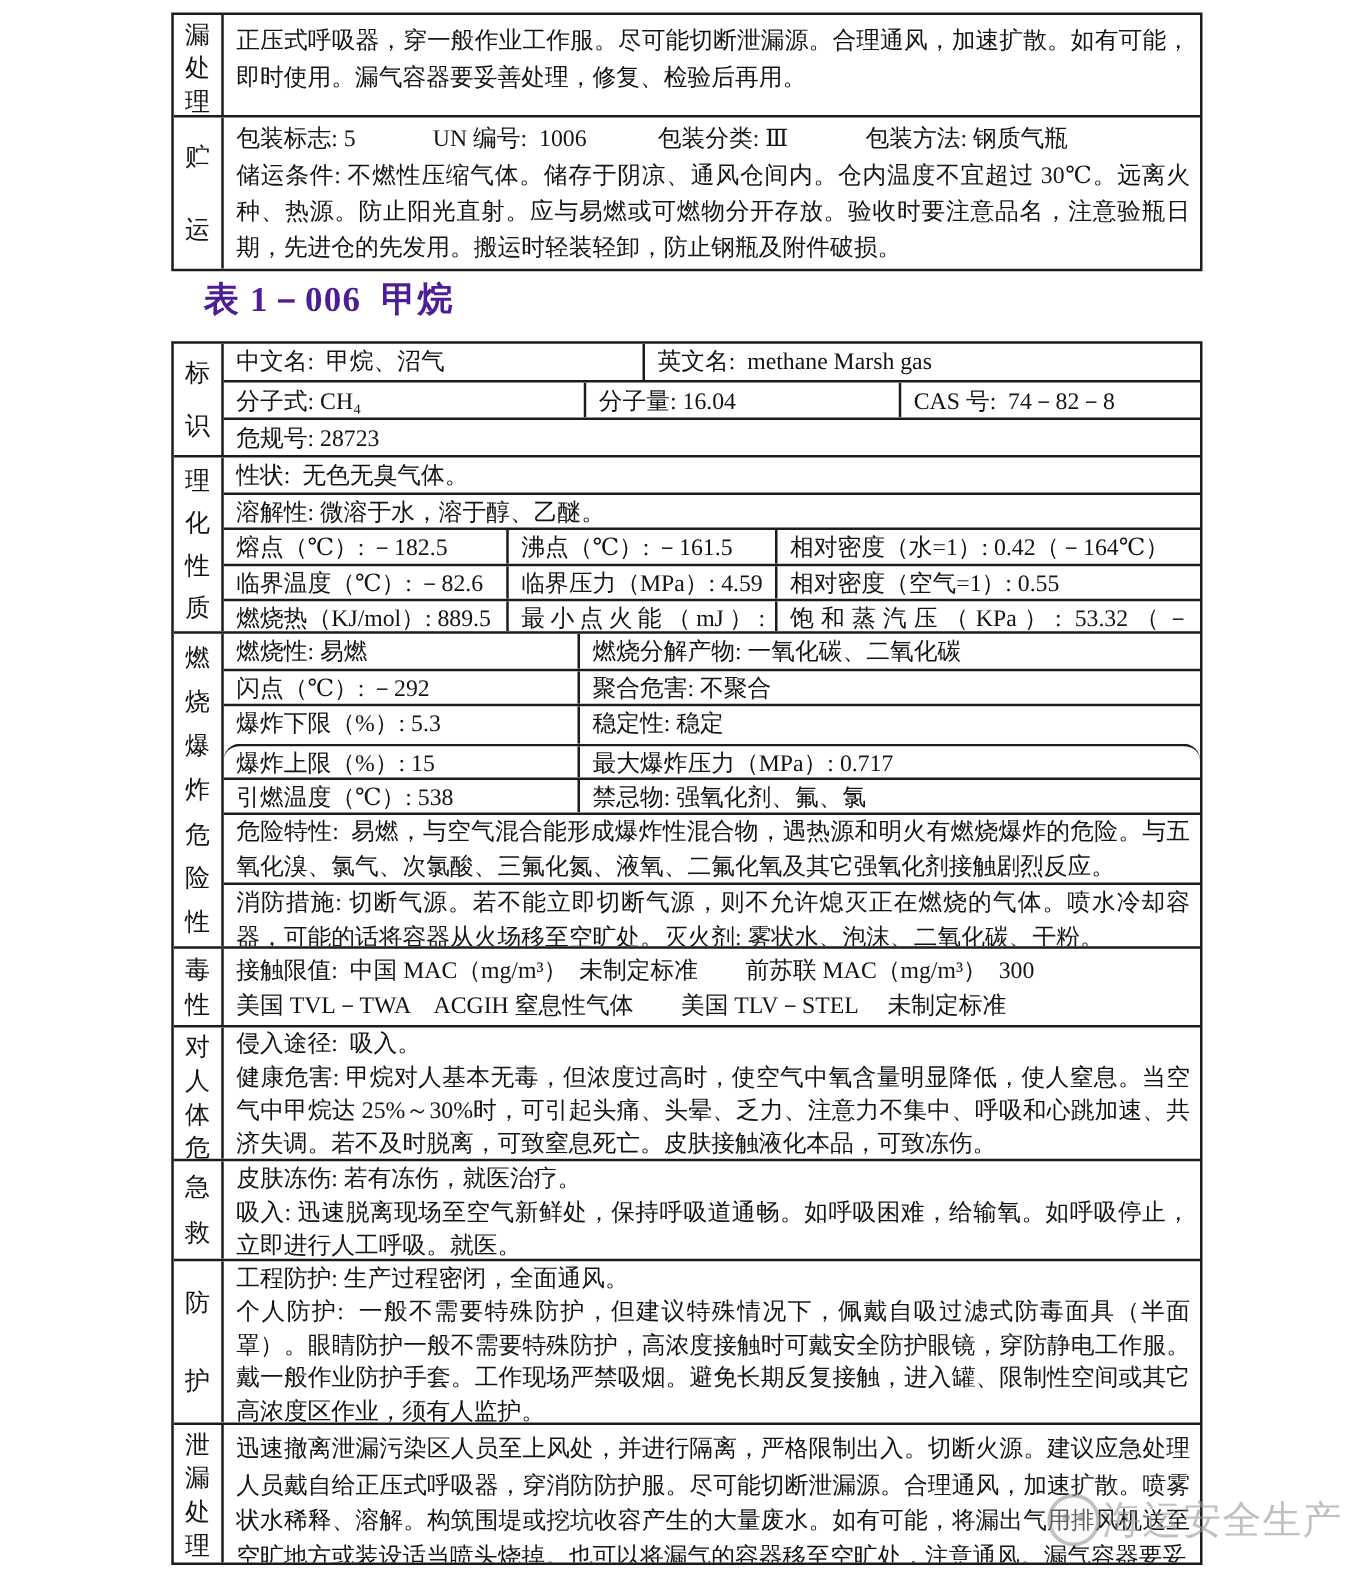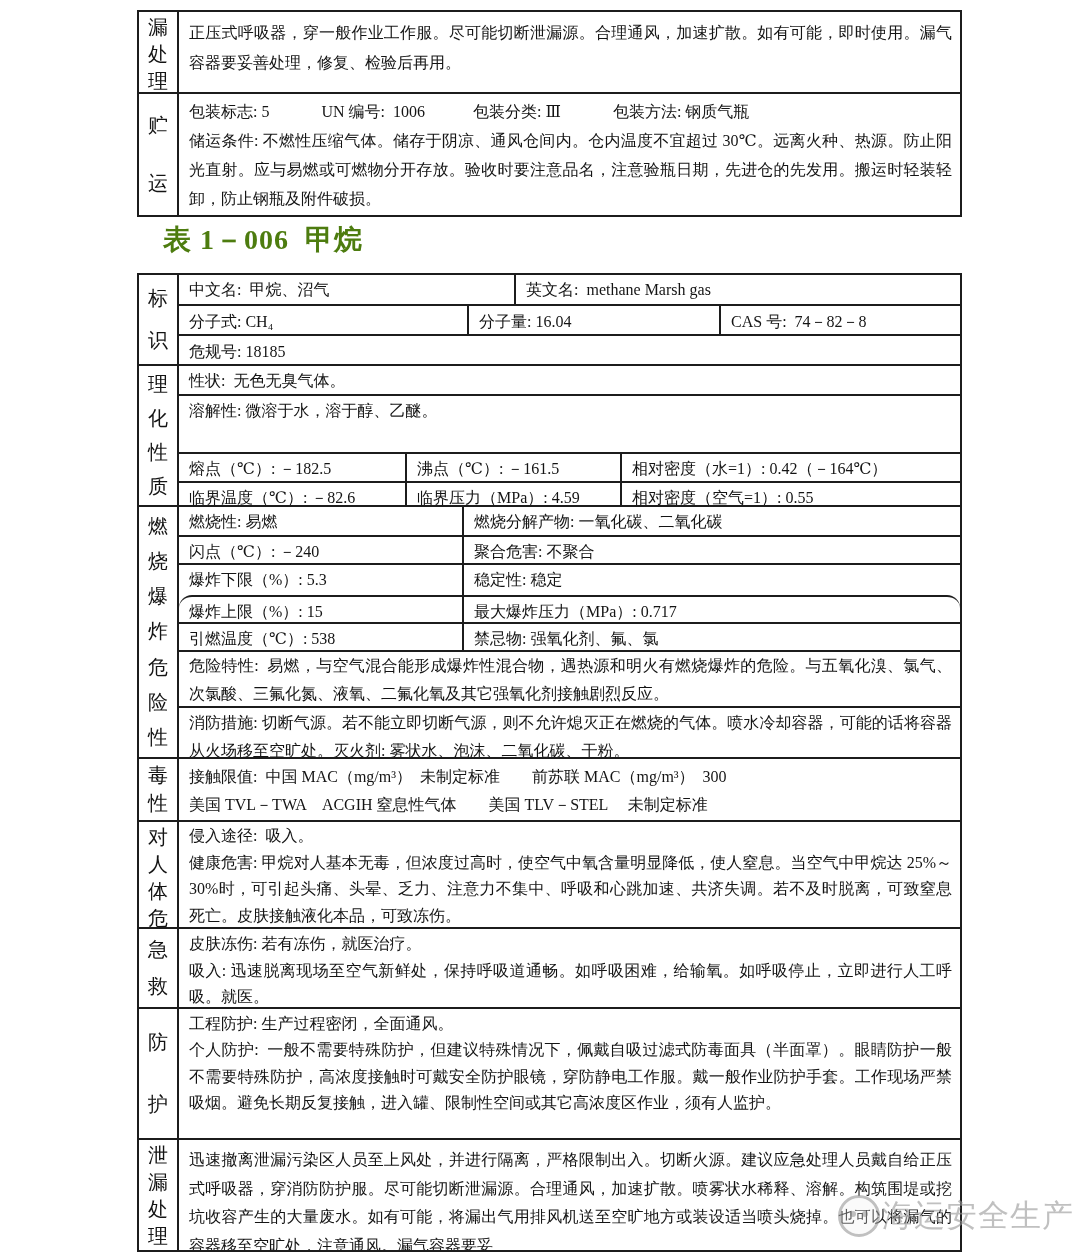--- a/index.html
+++ b/index.html
@@ -21,28 +21,28 @@
     width:40px; flex:none; border-right:2px solid #1c1c1c;
     display:flex; flex-direction:column; justify-content:space-around;
     align-items:center; font-size:20px; padding:2px 0; overflow:hidden;
   }
   .rows { flex:1; display:flex; flex-direction:column; overflow:hidden; }
   .row { display:flex; border-top:2px solid #1c1c1c; overflow:hidden; flex:none; }
   .row:first-child { border-top:none; }
   .row.fill { flex:1; }
   .cell {
     border-left:2px solid #1c1c1c; overflow:hidden;
-    padding:1px 8px 12px 10px; font-size:16px; line-height:28px;
+    padding:1px 8px 12px 10px; font-size:19px; line-height:28px;
     white-space:pre-wrap; text-align:justify;
   }
   .cell:first-child { border-left:none; }
   .doc-title {
     position:absolute; left:163px; top:221px; height:42px;
     font-size:28px; font-weight:bold; letter-spacing:1px;
-    white-space:pre; color:#4d7c0f;
+    white-space:pre; color:#4c1d95;
   }
   .watermark {
     position:absolute; left:838px; top:1190px; width:242px; height:52px;
     display:flex; align-items:center; pointer-events:none; z-index:5;
     opacity:0.62;
   }
   .wm-logo {
     width:42px; height:42px; flex:none; border-radius:50%;
     border:3px solid #9a9a9a; position:relative; background:rgba(240,240,240,0.5);
   }
@@ -101,39 +101,39 @@
           <div class="row" style="height: 29px;">
             <div class="cell" style="width: 335px;">中文名:  甲烷、沼气</div>
             <div class="cell" style="flex: 1 1 0%;">英文名:  methane Marsh gas</div>
           </div>
           <div class="row" style="height: 30px;">
             <div class="cell" style="width: 288px; padding-top: 2px;">分子式: CH₄</div>
             <div class="cell" style="width: 252px; padding-top: 2px;">分子量: 16.04</div>
             <div class="cell" style="flex: 1 1 0%; padding-top: 2px;">CAS 号:  74－82－8</div>
           </div>
           <div class="row" style="height: 30px;">
-            <div class="cell" style="flex: 1 1 0%; padding-top: 2px;">危规号: 18185</div>
+            <div class="cell" style="flex: 1 1 0%; padding-top: 2px;">危规号: 28723</div>
           </div>
         </div>
       </div>
       <div class="section" style="height: 141px;">
         <div class="label">
           <span>理</span>
           <span>化</span>
           <span>性</span>
           <span>质</span>
         </div>
         <div class="rows">
           <div class="row" style="height: 28px; font-family: Liberation Serif, serif;">
             <div class="cell" style="flex: 1 1 0%;">性状:  无色无臭气体。</div>
           </div>
           <div class="row" style="height: 28px;">
             <div class="cell" style="flex: 1 1 0%;">溶解性: 微溶于水，溶于醇、乙醚。</div>
           </div>
-          <div class="row" style="height: 29px; margin-top: 30px;">
+          <div class="row" style="height: 29px;">
             <div class="cell" style="width: 226px;">熔点（℃）: －182.5</div>
             <div class="cell" style="width: 215px;">沸点（℃）: －161.5</div>
             <div class="cell" style="flex: 1 1 0%;">相对密度（水=1）: 0.42（－164℃）</div>
           </div>
           <div class="row" style="height: 28px;">
             <div class="cell" style="width: 226px;">临界温度（℃）: －82.6</div>
             <div class="cell" style="width: 215px;">临界压力（MPa）: 4.59</div>
             <div class="cell" style="flex: 1 1 0%;">相对密度（空气=1）: 0.55</div>
           </div>
           <div class="row" style="height: 28px;">
@@ -152,21 +152,21 @@
           <span>危</span>
           <span>险</span>
           <span>性</span>
         </div>
         <div class="rows">
           <div class="row" style="height: 28px;">
             <div class="cell" style="width: 283px;">燃烧性: 易燃</div>
             <div class="cell" style="flex: 1 1 0%;">燃烧分解产物: 一氧化碳、二氧化碳</div>
           </div>
           <div class="row" style="height: 28px;">
-            <div class="cell" style="width: 283px;">闪点（℃）: －240</div>
+            <div class="cell" style="width: 283px;">闪点（℃）: －292</div>
             <div class="cell" style="flex: 1 1 0%;">聚合危害: 不聚合</div>
           </div>
           <div class="row" style="height: 32px;">
             <div class="cell" style="width: 283px;">爆炸下限（%）: 5.3</div>
             <div class="cell" style="flex: 1 1 0%;">稳定性: 稳定</div>
           </div>
           <div class="row" style="height: 27px; border-radius: 13px;">
             <div class="cell" style="width: 283px;">爆炸上限（%）: 15</div>
             <div class="cell" style="flex: 1 1 0%;">最大爆炸压力（MPa）: 0.717</div>
           </div>

